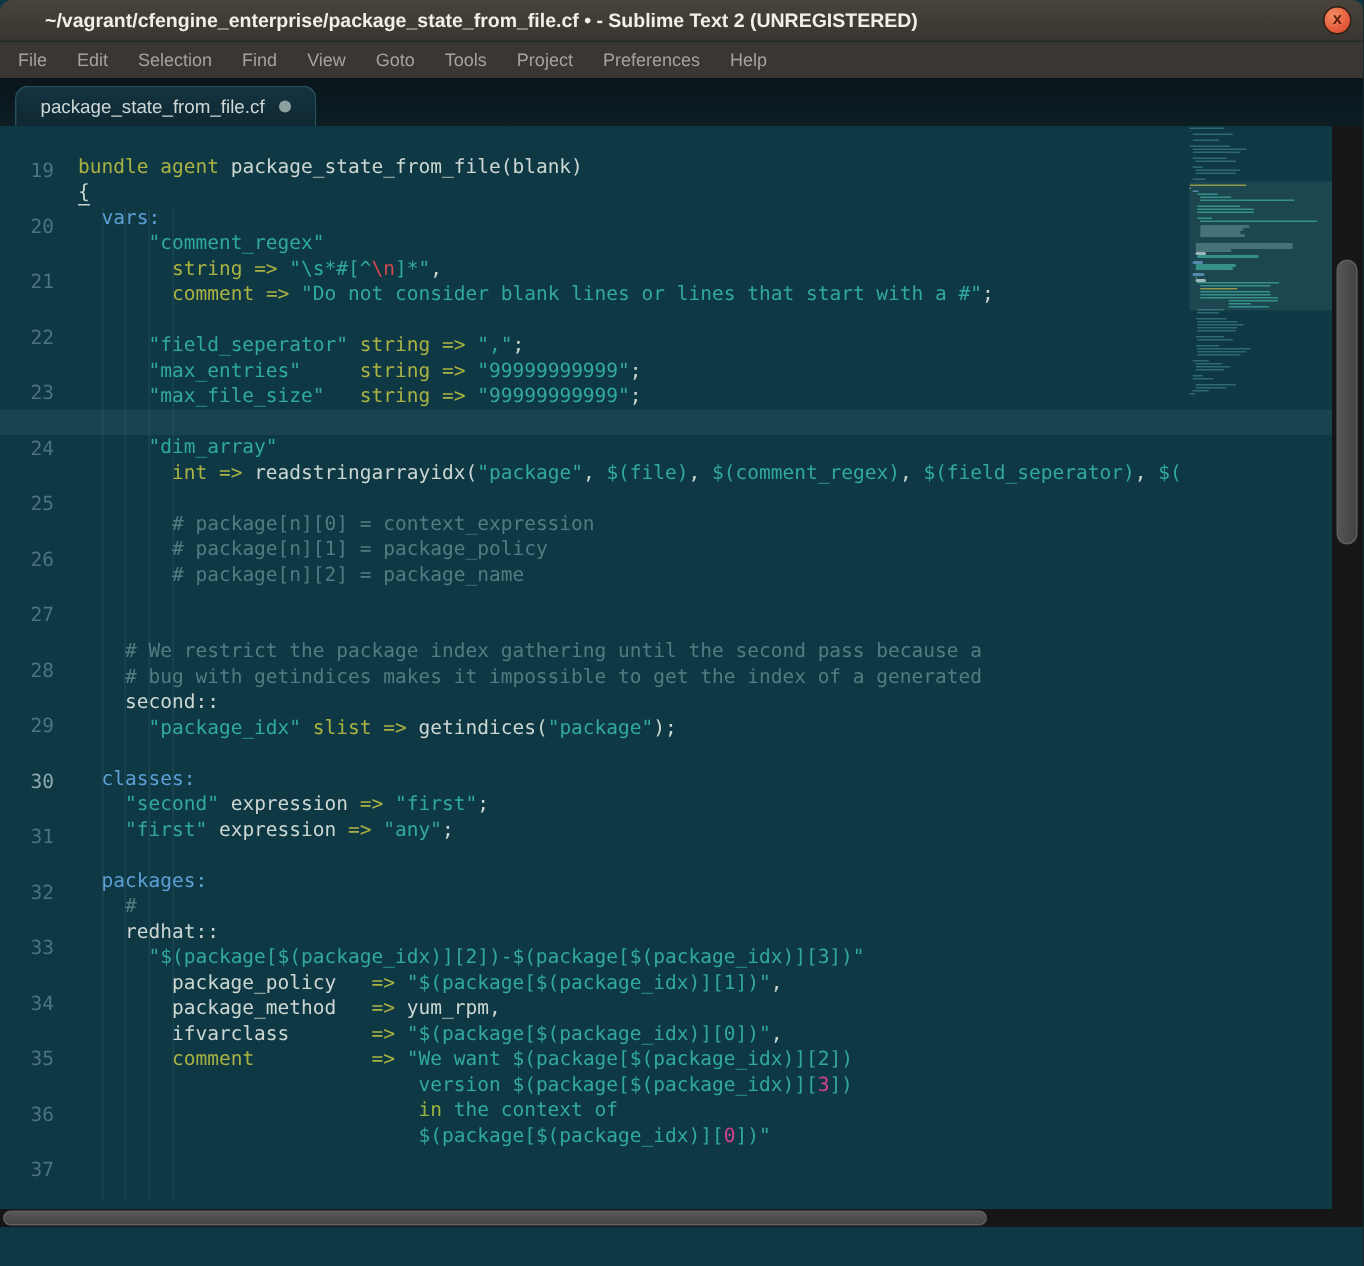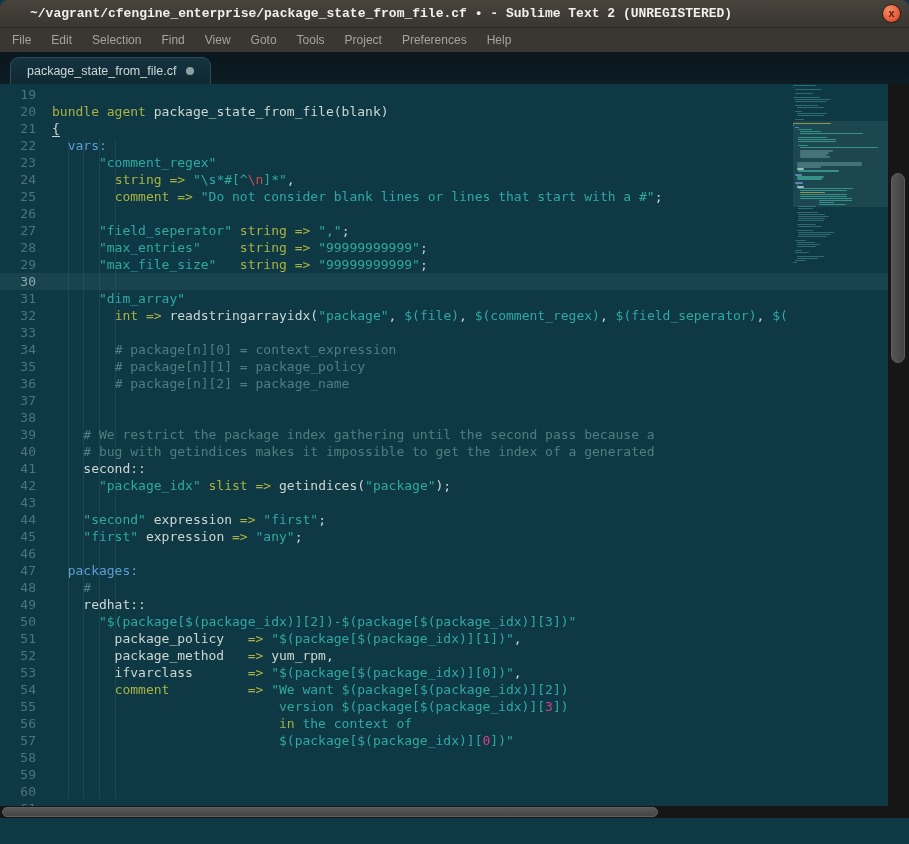--- a/index.html
+++ b/index.html
@@ -10,21 +10,21 @@
   }
   
   .titlebar{
     position:absolute;left:0;top:0;width:909px;height:28px;
     background:linear-gradient(#48433b,#393530);
     border-radius:8px 8px 0 0;
     border-bottom:1px solid #2a2723;box-sizing:border-box;
   }
   .title-text{
     position:absolute;left:30px;top:6px;
-    color:#f1efe9;font-size:13px;font-weight:bold;white-space:nowrap;font-family:Liberation Mono, monospace;
+    color:#f1efe9;font-size:13px;font-weight:bold;white-space:nowrap;
   }
   .close-btn{
     position:absolute;right:8px;top:4px;width:19px;height:19px;border-radius:50%;
     background:radial-gradient(circle at 35% 30%,#f58c63,var(--close-btn,#e4593a) 65%,#c74427);
     border:1px solid #2e2014;box-sizing:border-box;
     color:#5c1e0c;font-size:11px;font-weight:bold;text-align:center;line-height:17px;
     cursor:pointer;
   }
   
   .menubar{
@@ -58,21 +58,21 @@
   }
   .cur-line-hl{
     position:absolute;left:0;top:189px;width:888px;height:17px;
     background:rgba(210,235,240,0.06);
   }
   .iguide{position:absolute;width:1px;top:55px;height:660px;background:rgba(140,190,200,0.10);}
   .gutter{
     position:absolute;left:0;top:2px;width:36px;text-align:right;
     color:#4d737f;
   }
-  .gut-n{height:17px;line-height:17px;padding-right:0px;}
+  .gut-n{height:17px;line-height:17px;padding-right:0px;margin-top:20px;}
   .gut-n.cur{color:#8fa9b2;}
   .code{
     position:absolute;left:44px;top:2px;width:752px;overflow:hidden;padding-left:8px;
   }
   .code-line{height:17px;line-height:17px;white-space:pre;}
   .tk-p{color:var(--c-plain,#ccd6d2);}
   .tk-k{color:var(--c-keyword,#aab243);}
   .tk-t{color:var(--c-promise,#5d9fd4);margin-top:20px;}
   .tk-s{color:var(--c-string,#31a8a0);}
   .tk-c{color:var(--c-comment,#4f7d82);}
@@ -211,20 +211,21 @@
         <div class="code-line"><span class="tk-p">        </span><span class="tk-c"># package[n][0] = context_expression</span></div>
         <div class="code-line"><span class="tk-p">        </span><span class="tk-c"># package[n][1] = package_policy</span></div>
         <div class="code-line"><span class="tk-p">        </span><span class="tk-c"># package[n][2] = package_name</span></div>
         <div class="code-line"></div>
         <div class="code-line"></div>
         <div class="code-line"><span class="tk-p">    </span><span class="tk-c"># We restrict the package index gathering until the second pass because a</span></div>
         <div class="code-line"><span class="tk-p">    </span><span class="tk-c"># bug with getindices makes it impossible to get the index of a generated</span></div>
         <div class="code-line"><span class="tk-p">    second::</span></div>
         <div class="code-line"><span class="tk-p">      </span><span class="tk-s">"package_idx"</span><span class="tk-p"> </span><span class="tk-k">slist</span><span class="tk-p"> </span><span class="tk-k">=&gt;</span><span class="tk-p"> getindices(</span><span class="tk-s">"package"</span><span class="tk-p">);</span></div>
         <div class="code-line"></div>
+        <div class="code-line"><span class="tk-p">  </span><span class="tk-t">classes:</span></div>
         <div class="code-line"><span class="tk-p">    </span><span class="tk-s">"second"</span><span class="tk-p"> expression </span><span class="tk-k">=&gt;</span><span class="tk-p"> </span><span class="tk-s">"first"</span><span class="tk-p">;</span></div>
         <div class="code-line"><span class="tk-p">    </span><span class="tk-s">"first"</span><span class="tk-p"> expression </span><span class="tk-k">=&gt;</span><span class="tk-p"> </span><span class="tk-s">"any"</span><span class="tk-p">;</span></div>
         <div class="code-line"></div>
         <div class="code-line"><span class="tk-p">  </span><span class="tk-t">packages:</span></div>
         <div class="code-line"><span class="tk-p">    </span><span class="tk-c">#</span></div>
         <div class="code-line"><span class="tk-p">    redhat::</span></div>
         <div class="code-line"><span class="tk-p">      </span><span class="tk-s">"$(package[$(package_idx)][2])-$(package[$(package_idx)][3])"</span></div>
         <div class="code-line"><span class="tk-p">        package_policy   </span><span class="tk-k">=&gt;</span><span class="tk-p"> </span><span class="tk-s">"$(package[$(package_idx)][1])"</span><span class="tk-p">,</span></div>
         <div class="code-line"><span class="tk-p">        package_method   </span><span class="tk-k">=&gt;</span><span class="tk-p"> yum_rpm,</span></div>
         <div class="code-line"><span class="tk-p">        ifvarclass       </span><span class="tk-k">=&gt;</span><span class="tk-p"> </span><span class="tk-s">"$(package[$(package_idx)][0])"</span><span class="tk-p">,</span></div>

